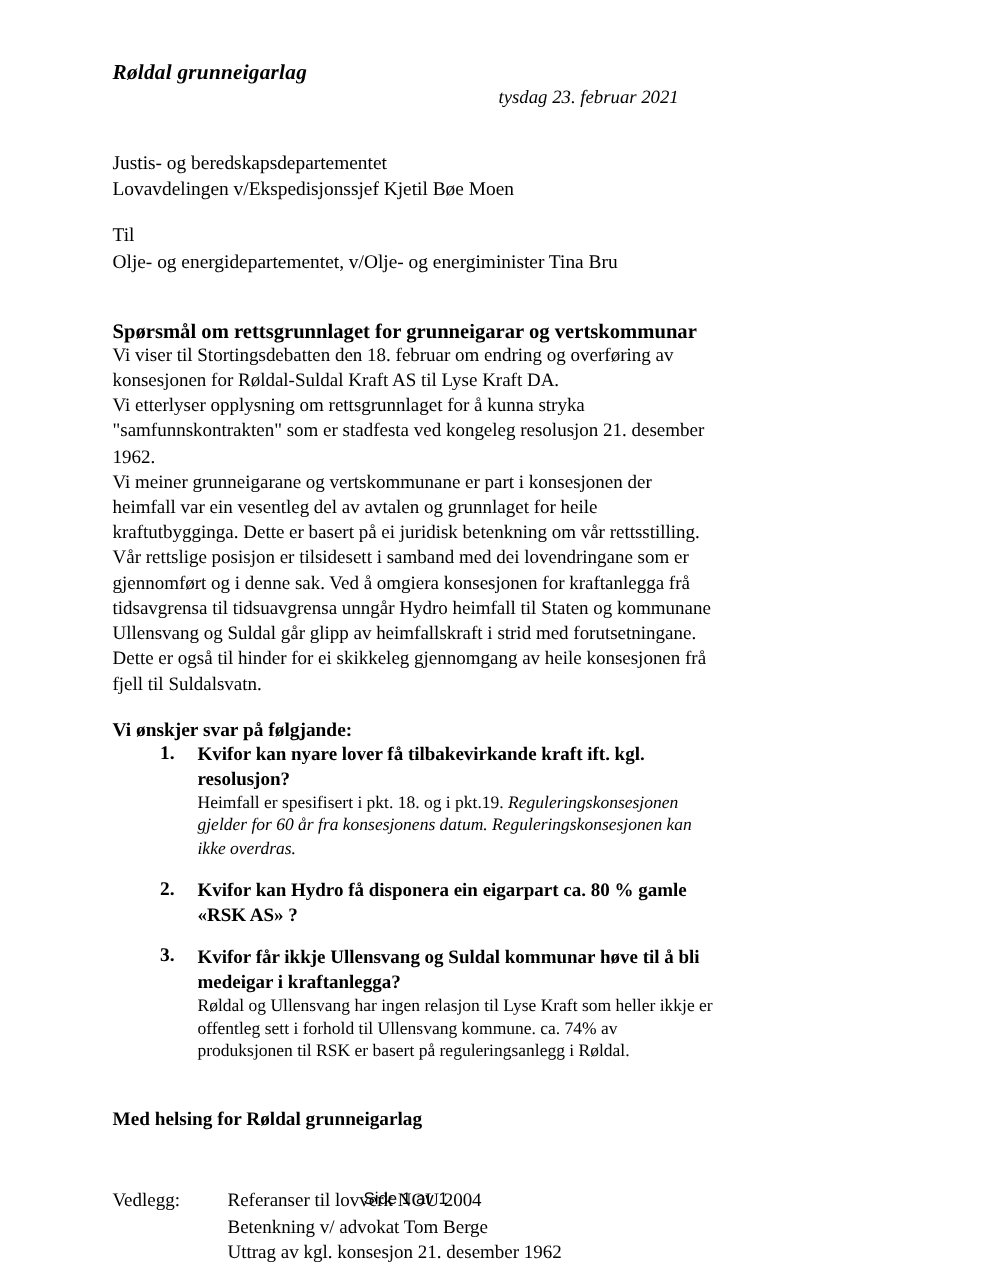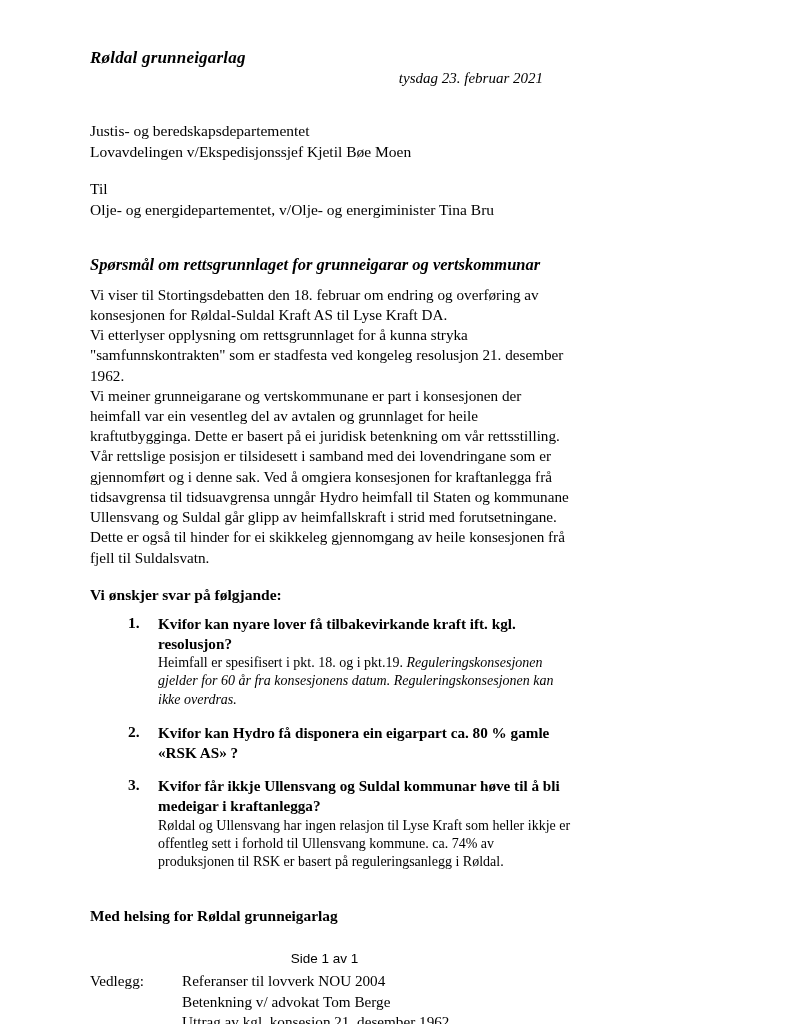--- a/index.html
+++ b/index.html
@@ -39,39 +39,38 @@
   .addr-block {
     margin-top: 34px;
     font-size: 15.5px;
     line-height: 1.35;
   }
   .addr-block .grp {
     margin-bottom: 16px;
   }
   .doc-title {
     font-weight: bold;
-    font-style: italic;
     font-size: 16.5px;
     margin-top: 34px;
-    margin-bottom: 10px;
+    margin-bottom: 0;
   }
   .body-par {
     font-size: 15.2px;
     line-height: 1.33;
     margin: 0 0 0 0;
     text-align: left;
   }
   .body-par + .body-par {
     margin-top: 0;
   }
   .section-head {
     font-weight: bold;
     font-size: 15.5px;
     margin-top: 18px;
-    margin-bottom: 10px;
+    margin-bottom: 0;
   }
   ol.questions {
     margin: 0;
     padding-left: 38px;
     list-style: none;
     counter-reset: qc;
   }
   ol.questions > li {
     position: relative;
     margin-bottom: 14px;

